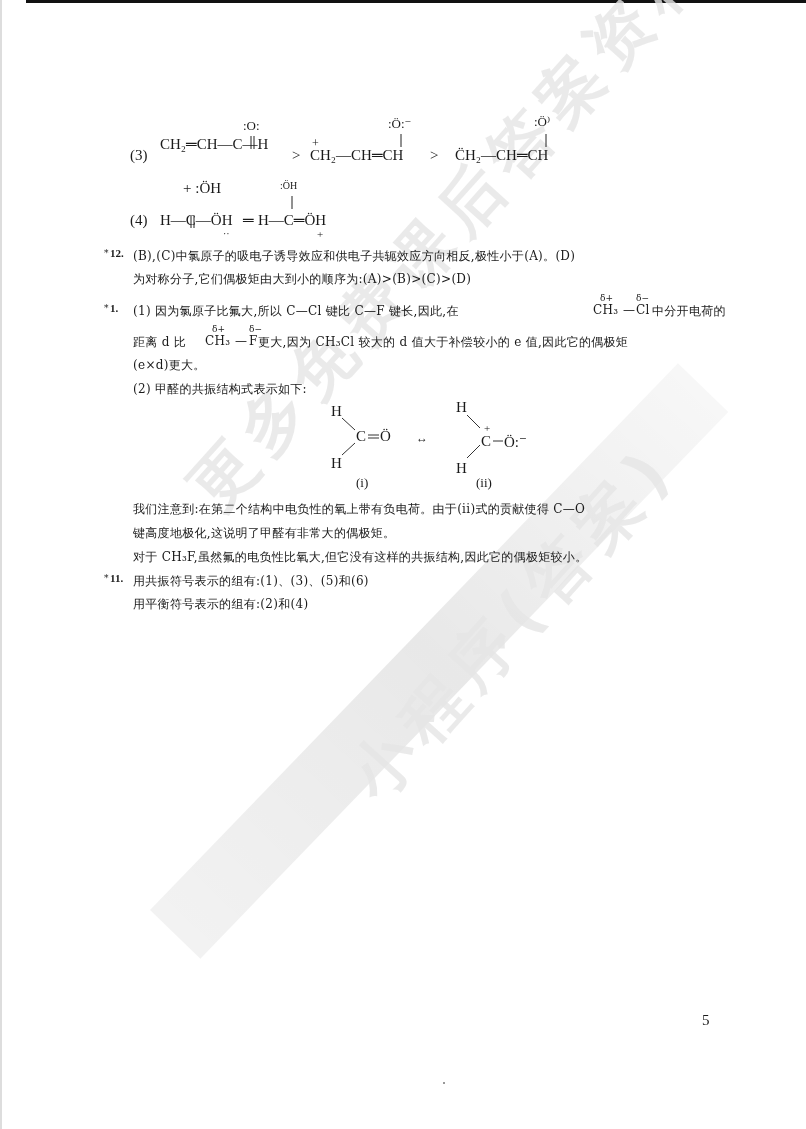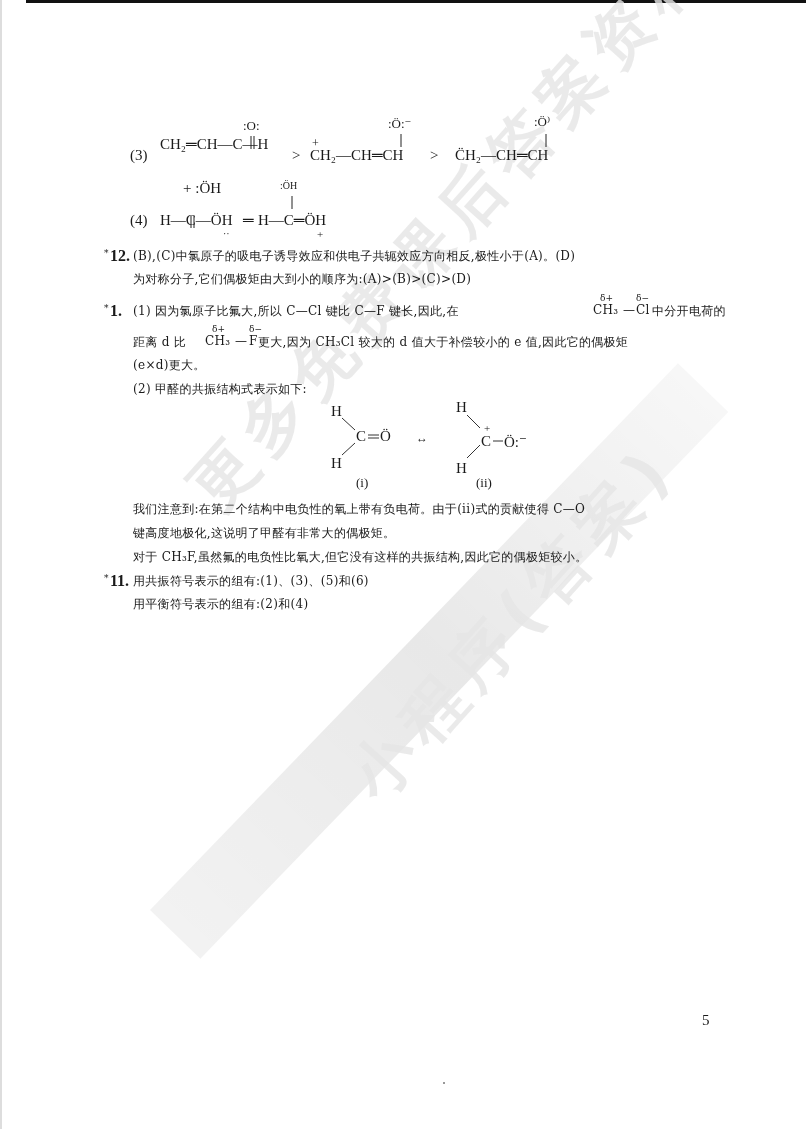--- a/index.html
+++ b/index.html
@@ -3,21 +3,21 @@
 <meta charset="utf-8">
 <style>
   html,body{margin:0;padding:0;background:#fff;}
   body{width:806px;height:1129px;position:relative;overflow:hidden;
        font-family:"DejaVu Serif","Liberation Serif",serif;color:#1a1a1a;}
   .topline{position:absolute;left:26px;right:0;top:0;height:3px;background:#111;}
   .leftedge{position:absolute;left:0;top:0;width:2px;height:1129px;background:#ddd;}
   .abs{position:absolute;white-space:nowrap;}
   .chem{font-family:"Liberation Serif","DejaVu Serif",serif;font-size:15px;}
   .txt{font-size:12px;letter-spacing:0.3px;}
-  .num{font-weight:bold;font-family:"Liberation Serif",serif;font-size:16px;}
+  .num{font-weight:bold;font-family:"Liberation Serif",serif;font-size:11px;}
   .star{font-size:9px;vertical-align:top;}
   .small{font-size:9px;}
   .watermark{position:absolute;left:170px;top:470px;transform:rotate(-48deg);
       transform-origin:left top;font-size:64px;font-weight:bold;color:#e6e6e6;
       letter-spacing:10px;white-space:nowrap;font-family:"DejaVu Sans",sans-serif;opacity:.8;}
   .watermark2{position:absolute;left:330px;top:760px;transform:rotate(-48deg);
       transform-origin:left top;font-size:64px;font-weight:bold;color:#e6e6e6;
       letter-spacing:10px;white-space:nowrap;font-family:"DejaVu Sans",sans-serif;opacity:.8;}
   .band{position:absolute;left:150px;top:910px;width:760px;height:70px;
       transform:rotate(-46deg);transform-origin:left top;

